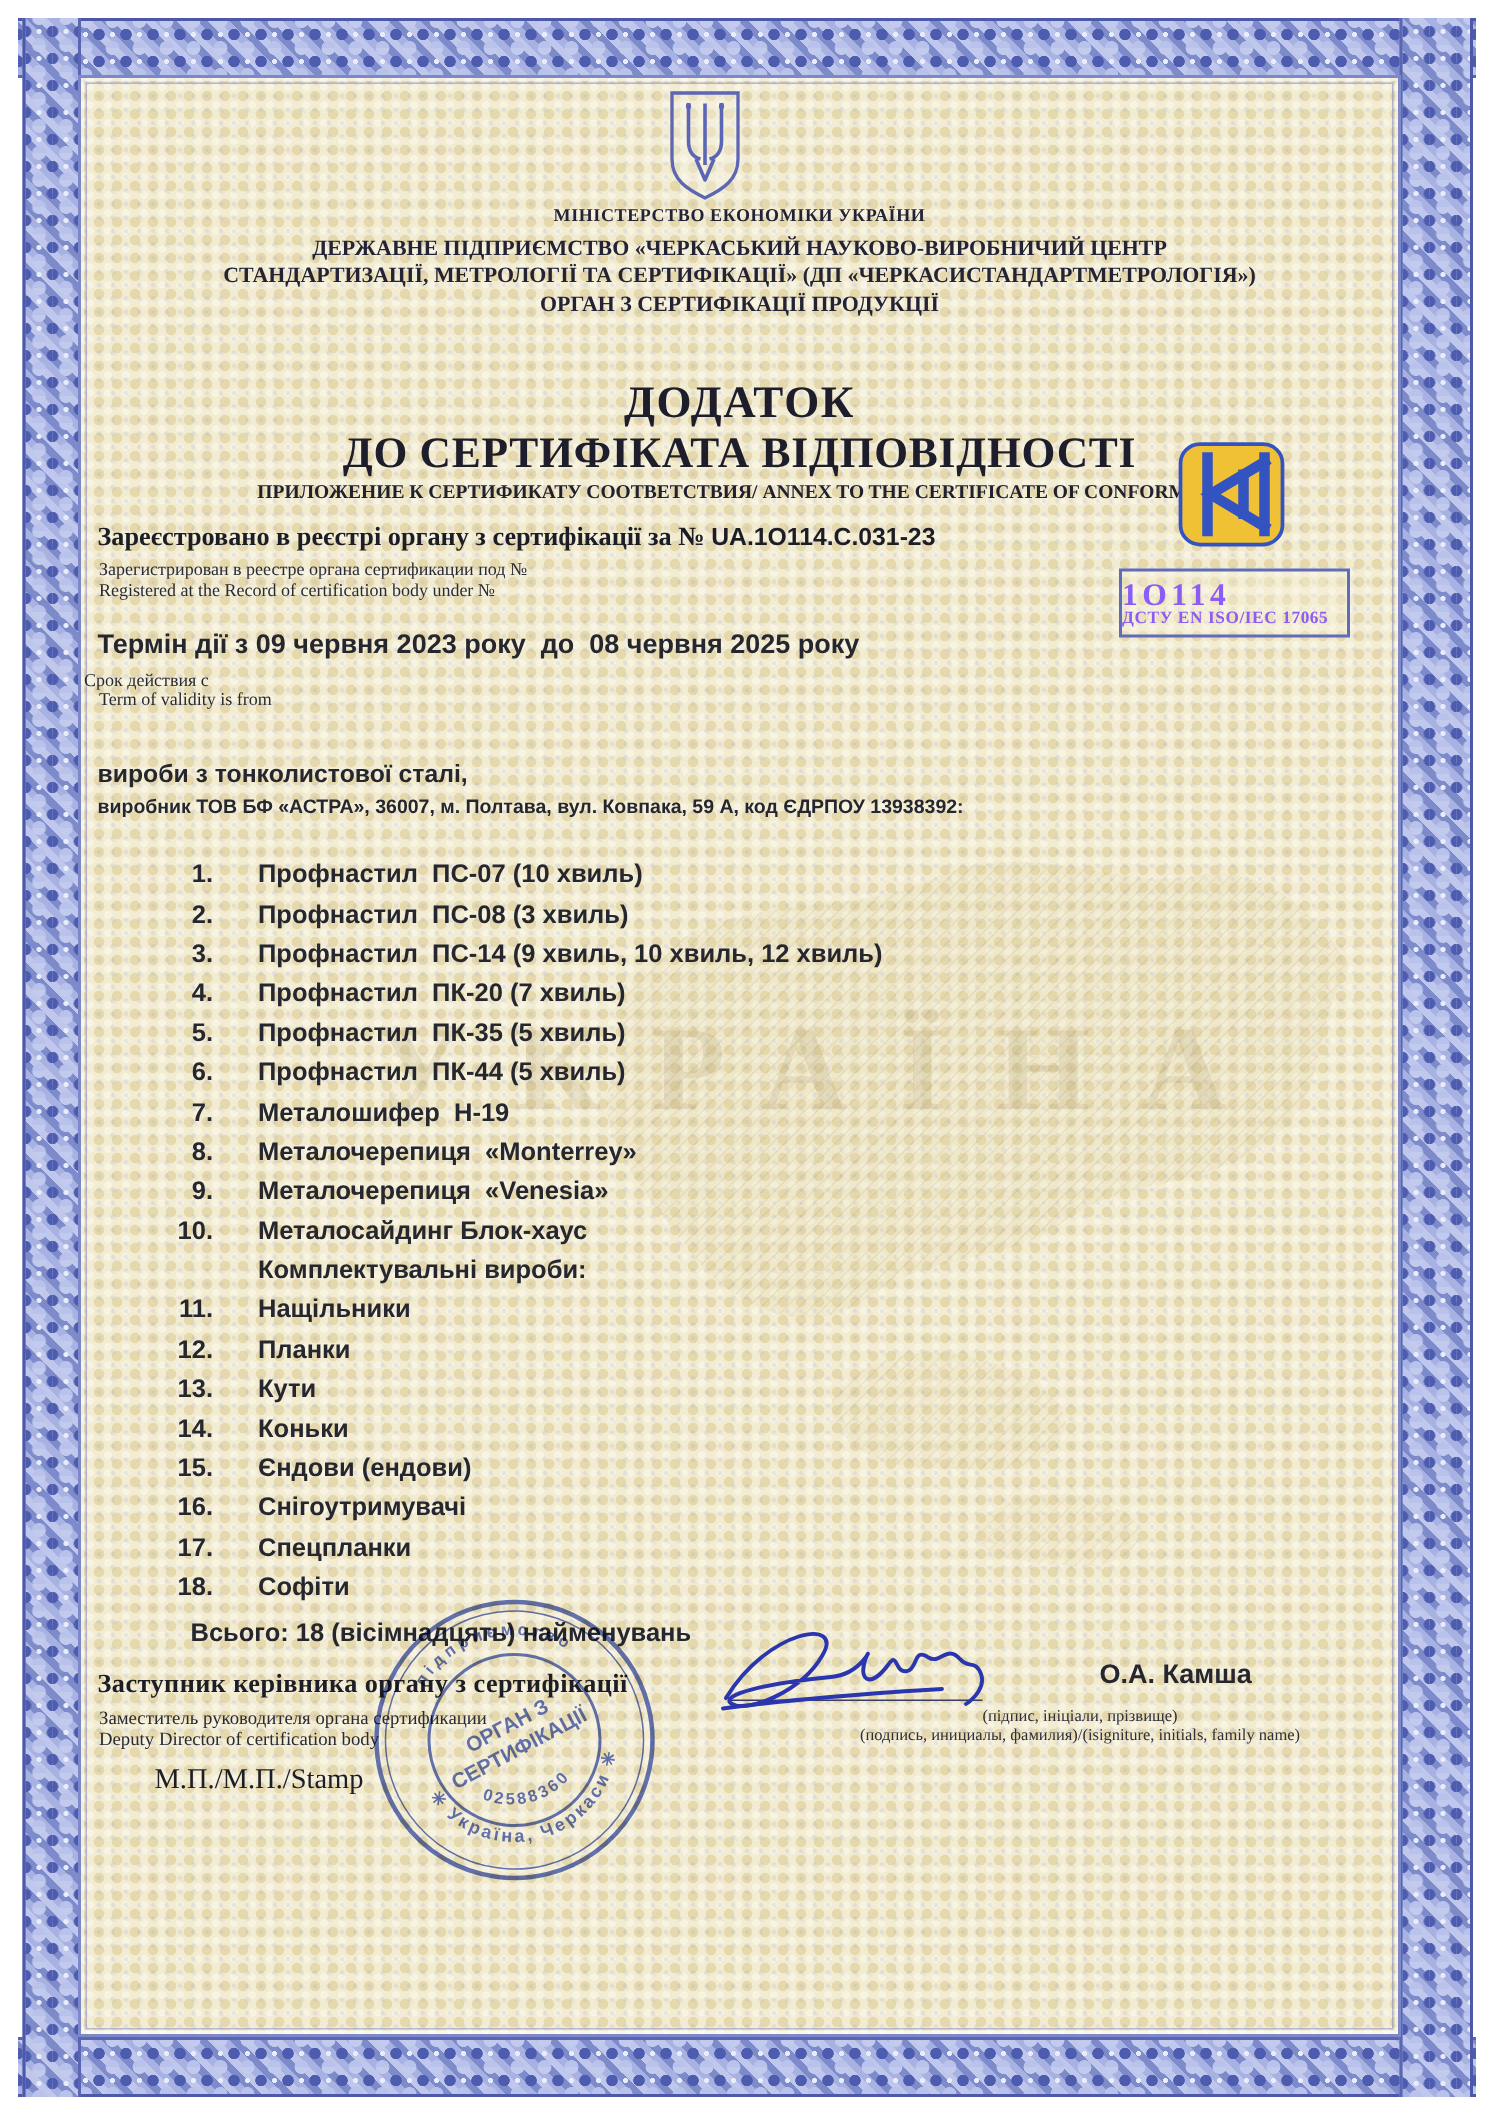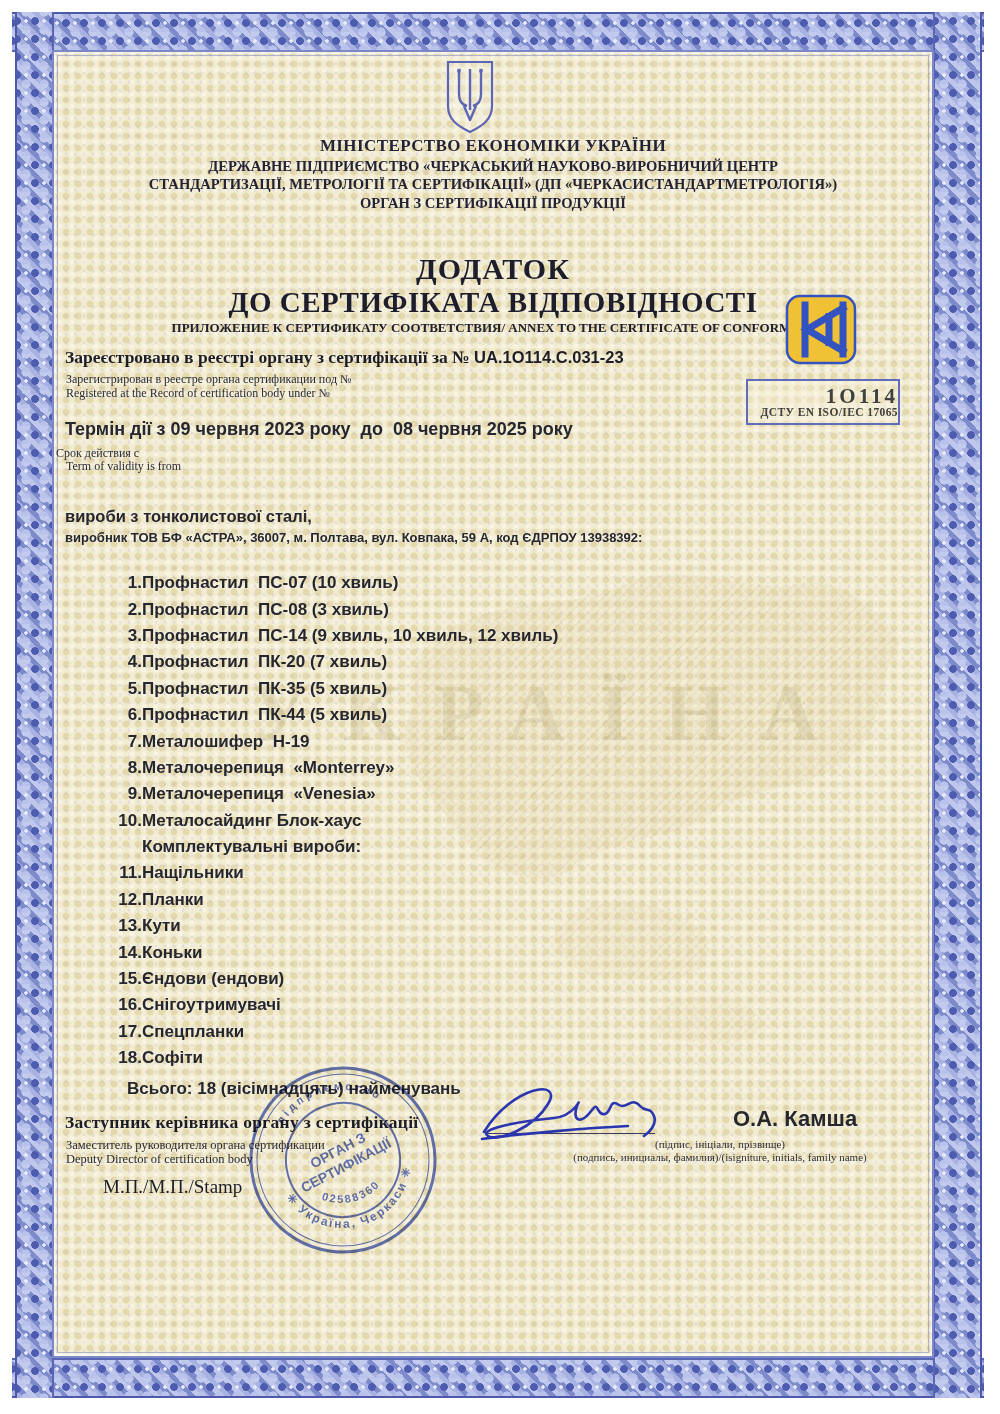--- a/index.html
+++ b/index.html
@@ -32,58 +32,58 @@
     border:2px solid #7d88c8; box-shadow: inset 0 0 0 2px rgba(255,255,255,.55);}
   .paper::before{content:"";position:absolute;inset:3px;border:1px solid rgba(125,136,200,.55);pointer-events:none;}
   
   .abs{position:absolute;}
   .ctr{left:52px;right:66px;text-align:center;}
   .serifb{font-family:"Liberation Serif",serif;font-weight:bold;}
   .sansb{font-family:"Liberation Sans",sans-serif;font-weight:bold;color:#26262e;}
   .small{font-size:12px;color:#2a2a34;}
   .pre{white-space:pre-wrap;}
   
-  .hdr1{top:136px;font-size:17px;letter-spacing:.4px;color:#232335;}
+  .hdr1{top:136px;font-size:12px;letter-spacing:.4px;color:#232335;}
   .hdr2{top:158px;font-size:14.6px;color:#232335;}
   .hdr3{top:176px;font-size:14.6px;color:#232335;}
   .hdr4{top:195px;font-size:14.6px;color:#232335;}
   
   .tit1{top:252px;font-size:30px;letter-spacing:1px;color:#1d1d2c;}
   .tit2{top:286px;font-size:29px;letter-spacing:.5px;color:#1d1d2c;}
   .tit3{top:320px;font-size:13px;color:#20202e;}
   
   .reg{left:65px;top:347px;font-size:17.5px;}
   .reg .num{font-family:"Liberation Sans",sans-serif;font-size:16.5px;}
   .regru{left:66px;top:372px;}
   .regen{left:66px;top:386px;}
   .val{left:65px;top:419px;font-size:18px;}
   .valru{left:56px;top:446px;}
   .valen{left:66px;top:459px;}
   
   .mark{left:785px;top:294px;width:72px;height:71px;}
   .codebox{left:746px;top:379px;width:150px;height:42px;border:2px solid #5f6cbb;
-     display:flex;flex-direction:column;align-items:flex-end;justify-content:center;
-     color:#404040;background:rgba(248,243,220,.35);}
+     display:flex;flex-direction:column;align-items:flex-start;justify-content:center;
+     color:#8b5cf6;background:rgba(248,243,220,.35);}
   .codebox .code{font-size:21px;font-weight:bold;letter-spacing:3px;line-height:20px;font-family:"Liberation Serif",serif;}
   .codebox .std{font-size:11.5px;font-weight:bold;letter-spacing:.4px;line-height:13px;font-family:"Liberation Serif",serif;}
   
   .intro1{left:65px;top:507px;font-size:16.5px;}
   .intro2{left:65px;top:530px;font-size:13px;}
   .plist{left:96px;top:570px;}
   .prow{display:flex;align-items:center;height:26.4px;font-family:"Liberation Sans",sans-serif;
         font-weight:bold;font-size:17px;color:#26262e;}
   .pnum{width:46px;text-align:right;}
-  .ptext{white-space:pre-wrap;}
+  .ptext{margin-left:30px;white-space:pre-wrap;}
   .total{left:127px;top:1079px;font-size:17px;}
   
   .pos{left:65px;top:1112px;font-size:17.5px;letter-spacing:.3px;}
   .posru{left:66px;top:1138px;font-size:12.5px;}
   .posen{left:66px;top:1152px;font-size:12.5px;}
   .mp{left:103px;top:1176px;font-size:19px;}
-  .signname{left:733px;top:1106px;font-size:22px;}
+  .signname{left:733px;top:1106px;font-size:18px;}
   .sigline{left:487px;top:1133px;width:168px;height:1px;background:#3c3c60;}
   .caps{left:520px;top:1138px;width:400px;text-align:center;font-size:11px;color:#2e2e3c;line-height:13px;}
   
   .wmtext{left:250px;top:668px;font-size:80px;font-weight:bold;letter-spacing:34px;
      color:rgba(155,138,82,.16);font-family:"Liberation Serif",serif;}
   .wmmap{left:368px;top:552px;}
   
   .stamp{left:245px;top:1062px;}
   .scrib{left:478px;top:1076px;}
 </style>

